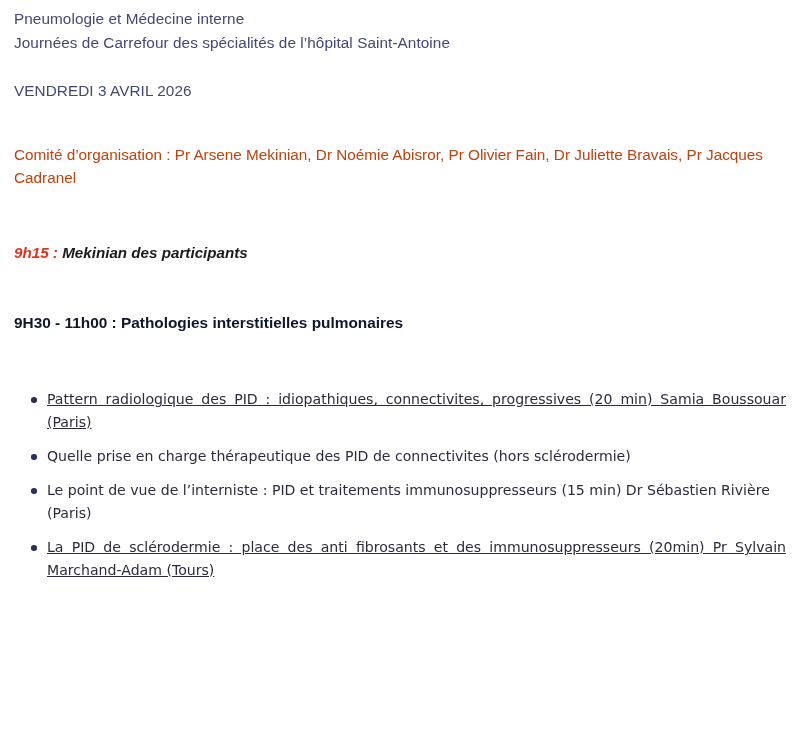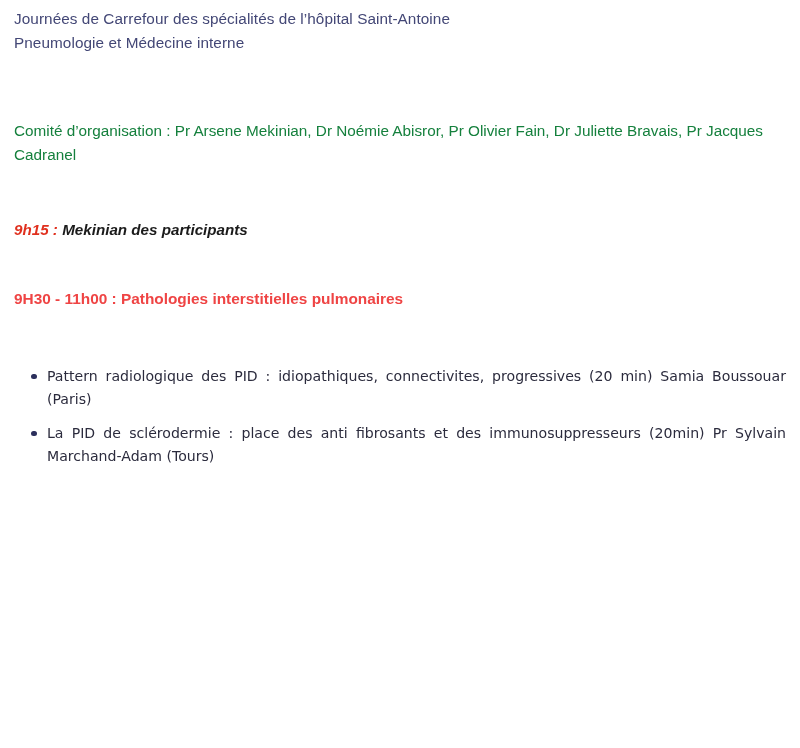--- a/index.html
+++ b/index.html
@@ -34,38 +34,38 @@
   .title-block { margin-bottom: 0; }
   .title-block .line { white-space: nowrap; }
 
   .gap-lg { height: 25px; }
   .gap-md { height: 22px; }
   .gap-sm { height: 17px; }
 
   .committee {
     font-size: 15.3px;
     line-height: 23.5px;
-    color: #15803d;
+    color: #c2410c;
     max-width: 772px;
   }
 
   .time-head {
     font-size: 15.2px;
     line-height: 22px;
     font-weight: bold;
     font-style: italic;
     color: #1b1b1b;
   }
   .time-head .red { font-style: italic; font-weight: bold; }
 
   .session-head {
     font-size: 15.4px;
     line-height: 22px;
     font-weight: bold;
-    color: #ef4444;
+    color: #0f172a;
   }
 
   .moderator {
     font-size: 15.4px;
     line-height: 22px;
     font-weight: bold;
     color: #1b1b1b;
   }
 
   
@@ -80,20 +80,21 @@
     margin: 0 0 11px 0;
     font-family: "DejaVu Sans", sans-serif;
     font-size: 14.1px;
     line-height: 23px;
     color: #2b2b3d;
     max-width: 757px;
   }
   ul.bullets > li.justify {
     text-align: justify;
     text-justify: inter-word;
+    text-decoration: underline;
   }
   ul.bullets > li::before {
     content: "";
     position: absolute;
     left: 7px;
     top: 9px;
     width: 5.5px;
     height: 5.5px;
     border-radius: 50%;
     background: #2c2f5c;
@@ -101,26 +102,27 @@
   ul.bullets > li:last-child { margin-bottom: 8px; }
 
   .list-wrap { margin-left: 10px; }
 </style>
 </head>
 <body>
 
 <div class="page">
 
   <div class="title-block">
+    <p class="line navy">Pneumologie et Médecine interne</p>
     <p class="line navy">Journées de Carrefour des spécialités de l’hôpital Saint-Antoine</p>
-    <p class="line navy">Pneumologie et Médecine interne</p>
   </div>
 
   <div class="gap-lg"></div>
 
+  <p class="line navy">VENDREDI 3 AVRIL 2026</p>
 
   <div class="gap-lg"></div>
 
   <p class="committee">Comité d’organisation : Pr Arsene Mekinian, Dr Noémie Abisror, Pr Olivier Fain, Dr Juliette Bravais, Pr Jacques Cadranel</p>
 
   <div class="gap-md"></div>
 
   <p class="time-head"><span class="red">9h15 :</span> <span>Mekinian des participants</span></p>
 
   <div class="gap-sm"></div>
@@ -128,20 +130,22 @@
   <p class="session-head">9H30 - 11h00 : Pathologies interstitielles pulmonaires</p>
 
   <div class="gap-sm"></div>
 
 
   <div class="gap-md"></div>
 
   <div class="list-wrap">
     <ul class="bullets">
       <li class="justify">Pattern radiologique des PID : idiopathiques, connectivites, progressives (20 min) Samia Boussouar (Paris)</li>
+      <li>Quelle prise en charge thérapeutique des PID de connectivites (hors sclérodermie)</li>
+      <li>Le point de vue de l’interniste : PID et traitements immunosuppresseurs (15 min) Dr Sébastien Rivière (Paris)</li>
       <li class="justify">La PID de sclérodermie : place des anti fibrosants et des immunosuppresseurs (20min) Pr Sylvain Marchand-Adam (Tours)</li>
     </ul>
   </div>
 
   <div class="gap-md"></div>
 
 
   <div class="gap-sm"></div>
 
 </div>

